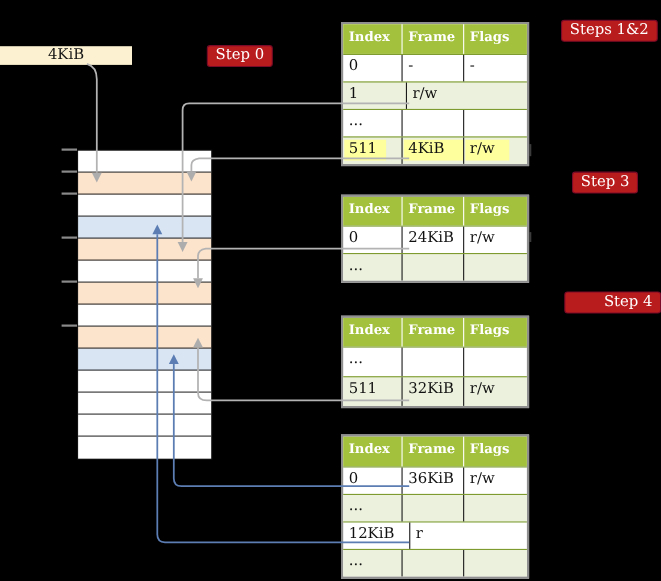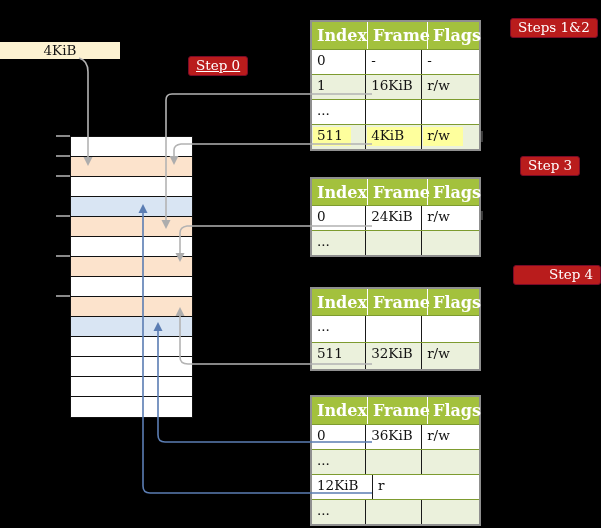--- a/index.html
+++ b/index.html
@@ -4,36 +4,36 @@
 <style>
   html,body{margin:0;padding:0;background:#000;}
   .canvas{position:relative;width:601px;height:528px;background:#000;overflow:hidden;
           font-family:"DejaVu Serif","Liberation Serif",serif;}
   
   .frame-box{position:absolute;left:0;top:42px;width:120px;height:17px;background:#fcf2d1;
              color:#141414;font-size:13.5px;line-height:17px;text-align:center;}
   
   .step{position:absolute;background:#b91c1c;border:1px solid #7a0a27;border-radius:3px;
         color:#fff;font-size:13.5px;line-height:15px;padding:1px 7px 2px 7px;white-space:nowrap;}
-  .step0{left:188px;top:56px;text-decoration:underline;}
+  .step0{left:188px;top:41px;}
   .steps12{left:510px;top:18px;}
   .step3{left:520px;top:156px;}
   .step4{left:513px;top:265px;padding-left:35px;}
   
   .stack{position:absolute;left:70px;top:136px;width:121px;border:1.5px solid #111;box-sizing:content-box;}
   .mrow{height:20px;box-sizing:border-box;border-bottom:1.5px solid #111;}
   .mrow:last-child{border-bottom:none;}
   .fill-white{background:#ffffff;}
   .fill-orange{background:#fce3cc;}
   .fill-blue{background:#d9e5f3;}
   .tick{position:absolute;left:56px;width:14px;height:2px;background:#8a8a8a;}
   
   .pt{position:absolute;left:310px;width:171px;border:2px solid #8f8f8f;background:#fff;box-sizing:border-box;}
   .hrow{display:flex;background:#a3c13d;}
-  .hcell{box-sizing:border-box;color:#fff;font-weight:bold;font-size:16px;padding:4px 0 0 5px;border-left:1px solid #fff;}
+  .hcell{box-sizing:border-box;color:#fff;font-weight:bold;font-size:12px;padding:4px 0 0 5px;border-left:1px solid #fff;}
   .hcell:first-child{border-left:none;}
   .brow{display:flex;box-sizing:border-box;border-top:1.5px solid #7d9b2f;}
   .bcell{box-sizing:border-box;font-size:13.5px;color:#111;padding:2px 0 0 5px;overflow:hidden;white-space:nowrap;}
   .bcell + .bcell{border-left:1.5px solid #1a1a1a;}
   .shaded{background:#ebf1dc;}
   .c0{width:57px;} .c1{width:60px;} .c2{width:62px;}
   .hl{display:inline-block;background:#feff9d;margin-left:-4px;padding-left:4px;height:19px;}
   .nub{position:absolute;left:481px;width:2px;background:#3c3c3c;}
   svg.connectors{position:absolute;left:0;top:0;pointer-events:none;}
   .con-gray{fill:none;stroke:#b3b3b3;stroke-width:1.6;}
@@ -84,21 +84,20 @@
         <div class="hcell c1">Frame</div>
         <div class="hcell c2">Flags</div>
       </div>
       <div class="brow" style="height: 25px;">
         <div class="bcell c0">0</div>
         <div class="bcell c1">-</div>
         <div class="bcell c2">-</div>
       </div>
       <div class="brow shaded" style="height: 25px;">
         <div class="bcell c0">1</div>
-        <div class="bcell c1">16KiB</div>
         <div class="bcell c2">r/w</div>
       </div>
       <div class="brow" style="height: 25px;">
         <div class="bcell c0">...</div>
         <div class="bcell c1"></div>
         <div class="bcell c2"></div>
       </div>
       <div class="brow shaded" style="height: 25px;">
         <div class="bcell c0"><span class="hl" style="width: 34px;">511</span></div>
         <div class="bcell c1"><span class="hl" style="width: 56px;">4KiB</span></div>

